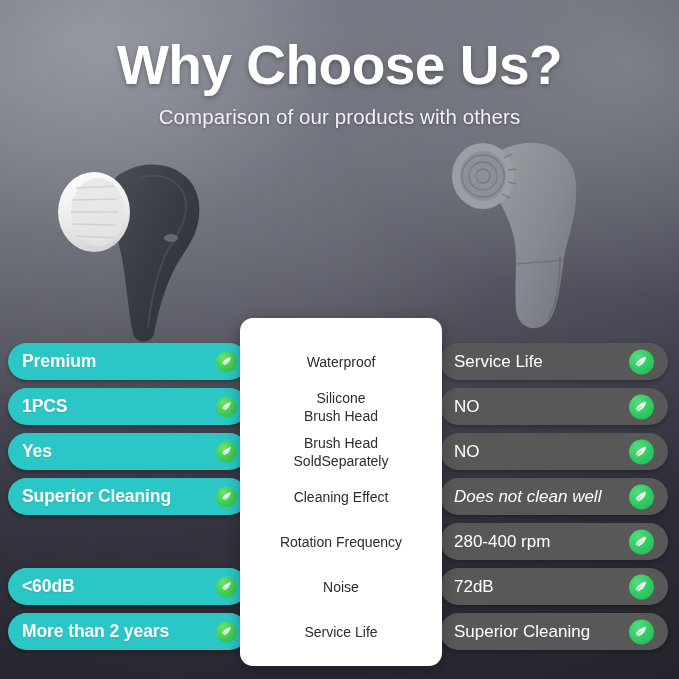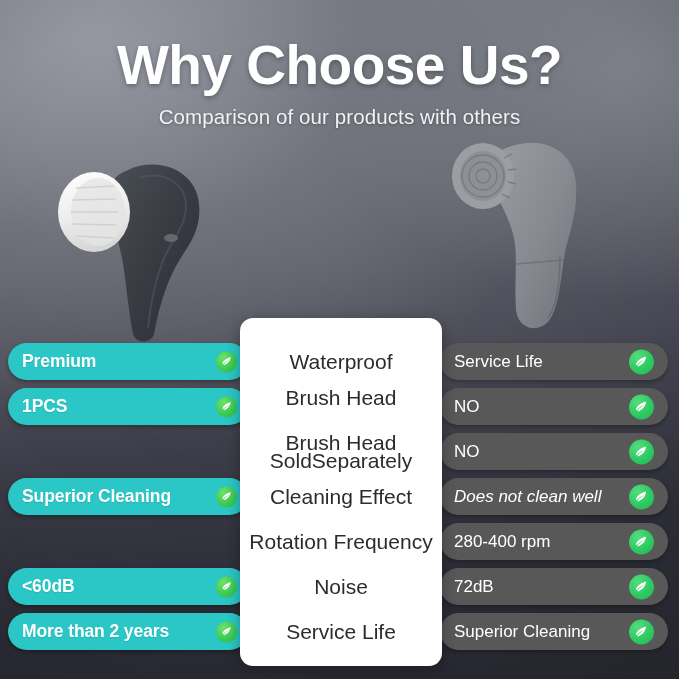--- a/index.html
+++ b/index.html
@@ -78,21 +78,21 @@
   .icon-left svg,.icon-right svg{display:block;}
 
   
   #center-card{
     position:absolute;left:240px;top:318px;width:202px;height:348px;
     background:#ffffff;border-radius:13px;z-index:5;
     box-shadow:0 3px 14px rgba(0,0,0,0.30);
   }
   .c-label{
     position:absolute;left:0;width:202px;text-align:center;
-    color:#2c2c2c;font-size:21px;font-weight:400;line-height:18px;
+    color:#2c2c2c;font-size:14px;font-weight:400;line-height:18px;
   }
 </style>
 </head>
 <body>
 
 <div id="poster">
 
   <div class="header">
     <div class="title">Why Choose Us?</div>
     <div class="subtitle">Comparison of our products with others</div>
@@ -189,20 +189,28 @@
         </span>
       </div>
       <div class="row row-right" style="top: 388px;">
         <span class="txt">NO</span>
         <span class="icon-right">
           <svg width="17" height="17" viewBox="0 0 24 24">
             <path d="M18.5 5.2c-1.6 6.6-5.2 10.4-10.9 12.9-0.9 0.4-1.6-0.6-1-1.3 2.9-3.4 6.4-5.8 10.2-7.1-4.5 0.6-8.2 2.6-11 6.3-0.6 0.8-1.9 0.2-1.6-0.8 1.5-5.2 6.6-8.6 13.2-10.6 0.7-0.2 1.3 0.4 1.1 0.6z" fill="#ffffff"></path>
           </svg>
         </span>
       </div>
+      <div class="row row-left" style="top: 433px;">
+        <span class="txt">Yes</span>
+        <span class="icon-left">
+          <svg width="14" height="14" viewBox="0 0 24 24">
+            <path d="M18.5 5.2c-1.6 6.6-5.2 10.4-10.9 12.9-0.9 0.4-1.6-0.6-1-1.3 2.9-3.4 6.4-5.8 10.2-7.1-4.5 0.6-8.2 2.6-11 6.3-0.6 0.8-1.9 0.2-1.6-0.8 1.5-5.2 6.6-8.6 13.2-10.6 0.7-0.2 1.3 0.4 1.1 0.6z" fill="#ffffff"></path>
+          </svg>
+        </span>
+      </div>
       <div class="row row-right" style="top: 433px;">
         <span class="txt">NO</span>
         <span class="icon-right">
           <svg width="17" height="17" viewBox="0 0 24 24">
             <path d="M18.5 5.2c-1.6 6.6-5.2 10.4-10.9 12.9-0.9 0.4-1.6-0.6-1-1.3 2.9-3.4 6.4-5.8 10.2-7.1-4.5 0.6-8.2 2.6-11 6.3-0.6 0.8-1.9 0.2-1.6-0.8 1.5-5.2 6.6-8.6 13.2-10.6 0.7-0.2 1.3 0.4 1.1 0.6z" fill="#ffffff"></path>
           </svg>
         </span>
       </div>
       <div class="row row-left" style="top: 478px;">
         <span class="txt">Superior Cleaning</span>
@@ -260,20 +268,21 @@
           </svg>
         </span>
       </div>
     </div>
 
   <div id="center-card">
       <div class="c-label" style="top: 34.5px;">
         <div>Waterproof</div>
       </div>
       <div class="c-label" style="top: 70.5px;">
+        <div>Silicone</div>
         <div>Brush Head</div>
       </div>
       <div class="c-label" style="top: 115.5px;">
         <div>Brush Head</div>
         <div>SoldSeparately</div>
       </div>
       <div class="c-label" style="top: 169.5px;">
         <div>Cleaning Effect</div>
       </div>
       <div class="c-label" style="top: 259.5px;">

